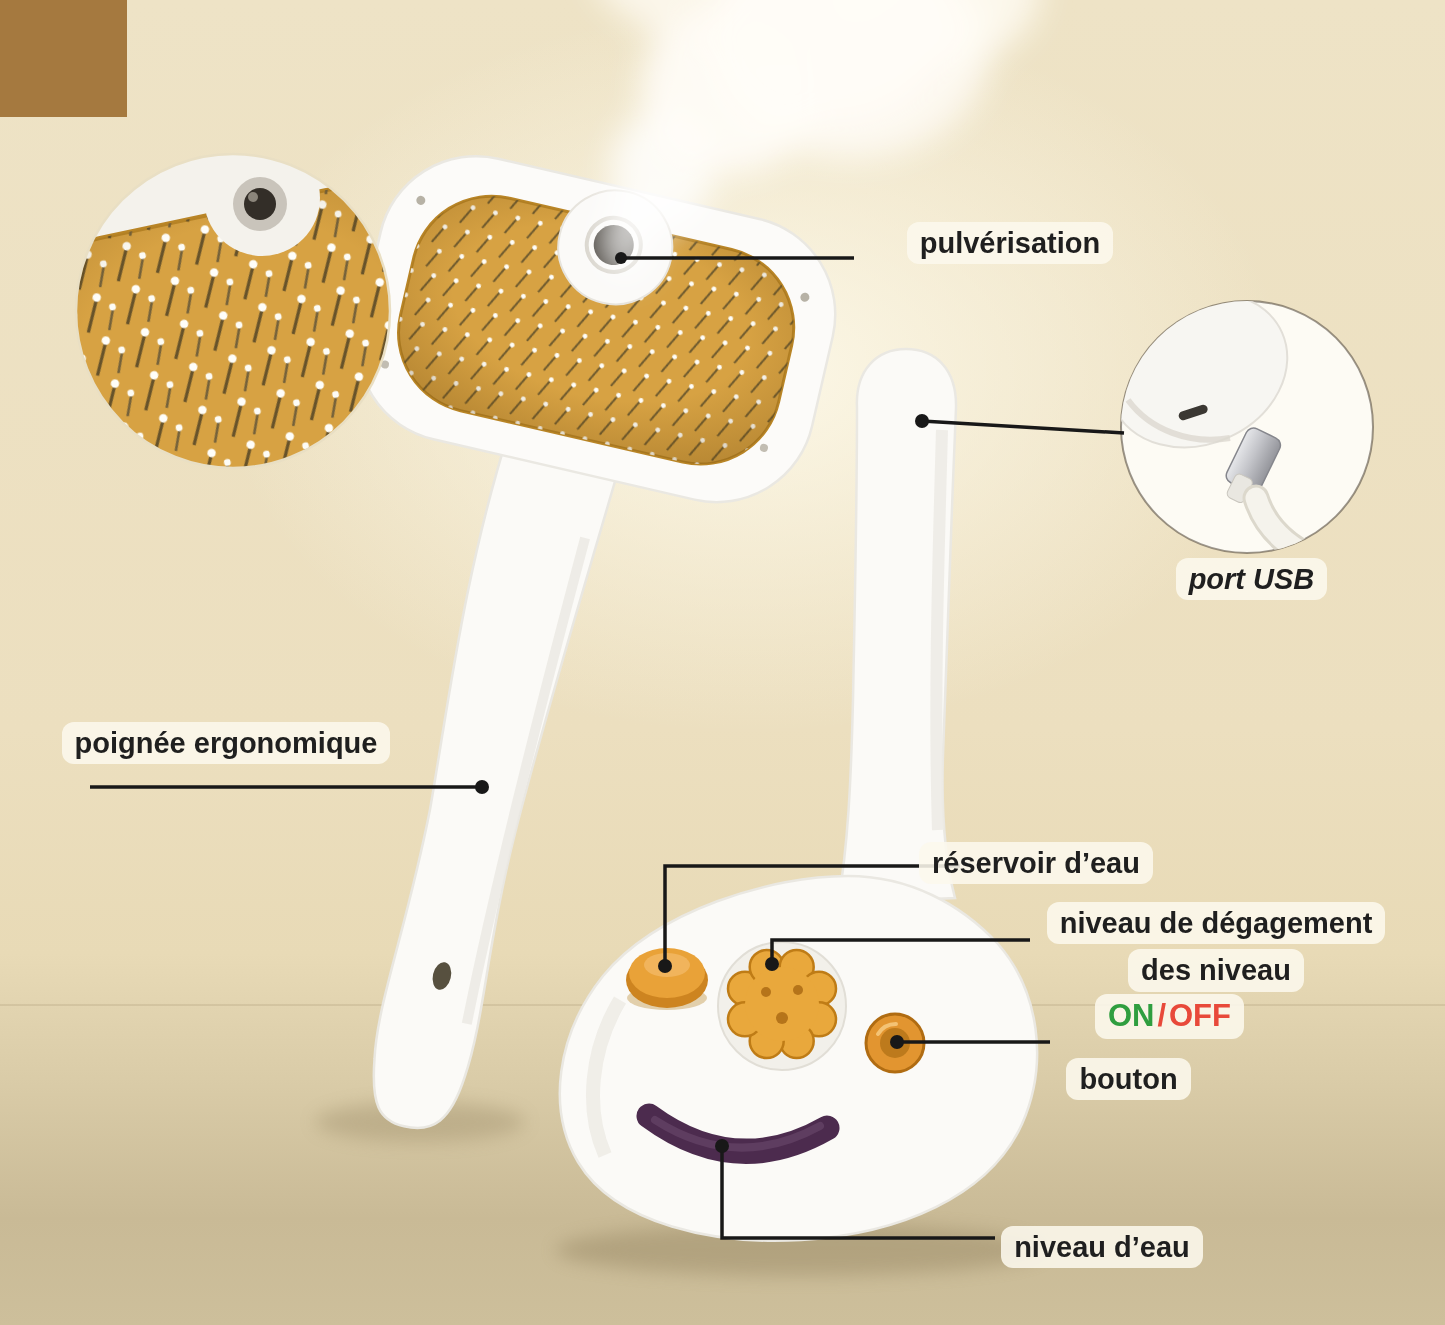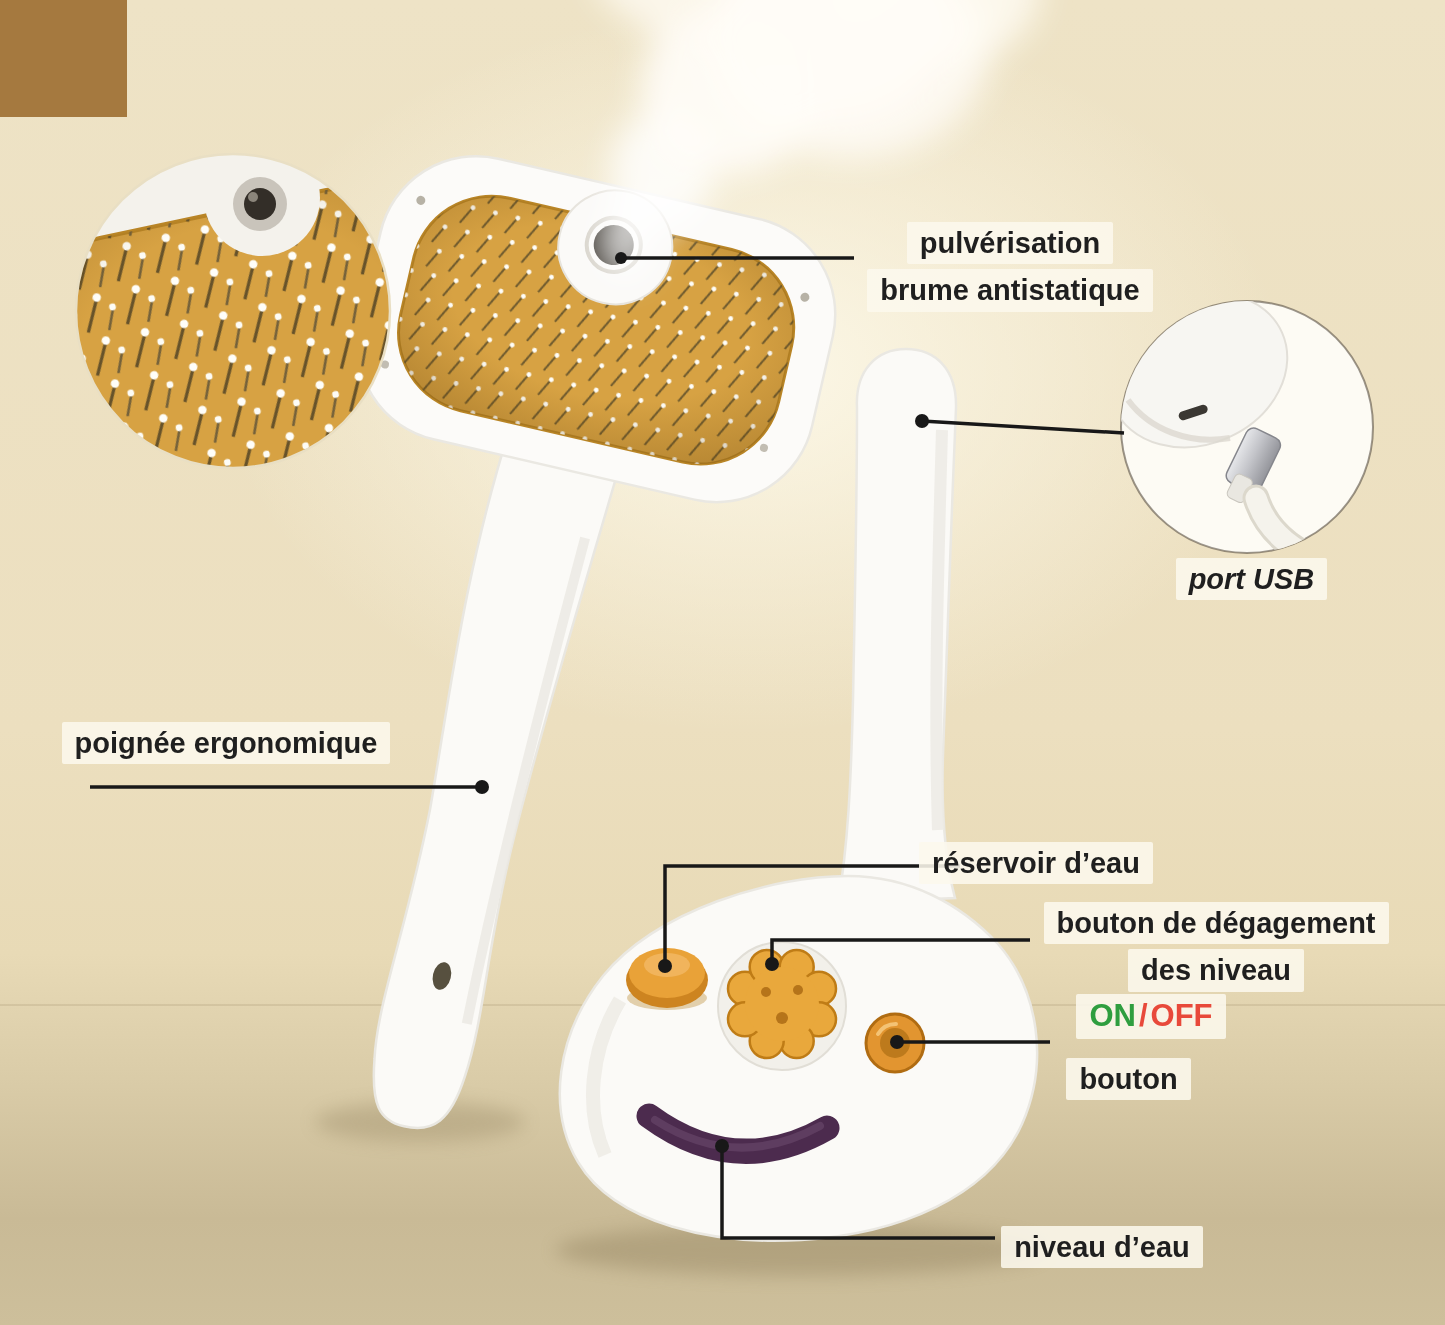--- a/index.html
+++ b/index.html
@@ -11,28 +11,28 @@
       radial-gradient(ellipse 820px 560px at 52% 28%, rgba(253,249,233,0.95) 0%, rgba(253,249,233,0) 65%),
       linear-gradient(180deg,#eee3c6 0%,#ecdfbf 55%,#e8dab6 72%,#d9cba7 82%,#c9ba96 92%,#cdbf9b 100%);
   }
   .stage { position:absolute; inset:0; }
   .corner-swatch { position:absolute; left:0; top:0; width:127px; height:117px; background:#a5793f; }
   .floor-line { position:absolute; left:0; top:1004px; width:100%; height:2px; background:rgba(125,105,72,0.15); }
   .art { position:absolute; left:0; top:0; width:1445px; height:1325px; }
 
   .label { position:absolute; display:flex; flex-direction:column; align-items:center; gap:5px;
            color:#1f1f1f; font-weight:700; font-size:29px; line-height:1.25; text-align:center; }
-  .lbl { background:rgba(252,248,237,0.88); padding:3px 13px; white-space:nowrap; border-radius:2px; }
+  .lbl { background:rgba(252,248,237,0.88); padding:3px 13px; white-space:nowrap; border-radius:12px; }
 
   .label-spray     { left:845px;  top:222px;  width:330px; }
   .label-usb       { left:1164px; top:558px;  width:175px;font-style:italic; }
   .label-handle    { left:50px;   top:722px;  width:352px; }
   .label-reservoir { left:902px;  top:842px;  width:268px; }
   .label-release   { left:1026px; top:902px;  width:380px; }
-  .label-power     { left:1058px; top:994px;  width:186px; font-size:31px; }
+  .label-power     { left:1058px; top:994px;  width:186px; font-size:31px;align-items:flex-end; }
   .label-bouton    { left:1046px; top:1058px; width:165px;justify-content:center; }
   .label-water     { left:992px;  top:1226px; width:220px; }
 
   .on    { color:#2f9e3f; }
   .slash { color:#e8493a; padding:0 3px; }
   .off   { color:#e8493a; }
 </style>
 </head>
 <body>
 
@@ -196,37 +196,36 @@
       <circle cx="482" cy="787" r="7"></circle>
       <circle cx="665" cy="966" r="7"></circle>
       <circle cx="772" cy="964" r="7"></circle>
       <circle cx="897" cy="1042" r="7"></circle>
       <circle cx="722" cy="1146" r="7"></circle>
     </g>
   </svg>
 
   <div class="label label-spray">
     <span class="lbl">pulvérisation</span>
-    <span class="lbl">brume antistatique</span>
   </div>
 
   <div class="label label-usb">
     <span class="lbl">port USB</span>
   </div>
 
   <div class="label label-handle">
     <span class="lbl">poignée ergonomique</span>
   </div>
 
   <div class="label label-reservoir">
     <span class="lbl">réservoir d’eau</span>
   </div>
 
   <div class="label label-release">
-    <span class="lbl">bouton de dégagement</span>
+    <span class="lbl">niveau de dégagement</span>
     <span class="lbl">des niveau</span>
   </div>
 
   <div class="label label-power">
     <span class="lbl"><span class="on">ON</span><span class="slash">/</span><span class="off">OFF</span></span>
   </div>
 
   <div class="label label-bouton">
     <span class="lbl">bouton</span>
   </div>

